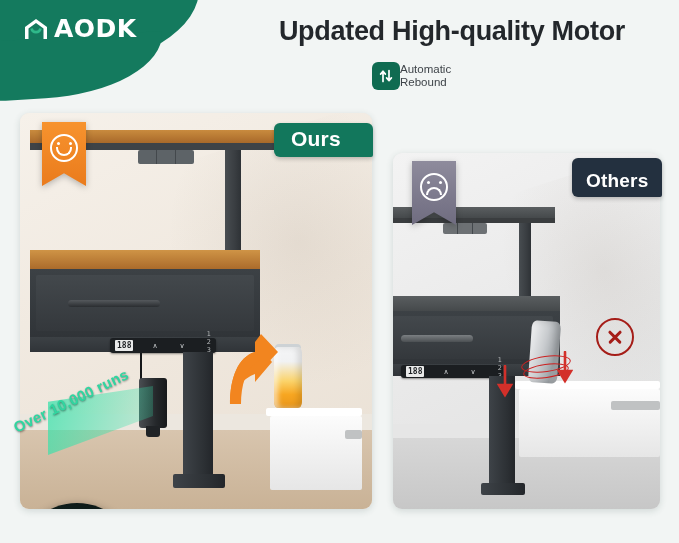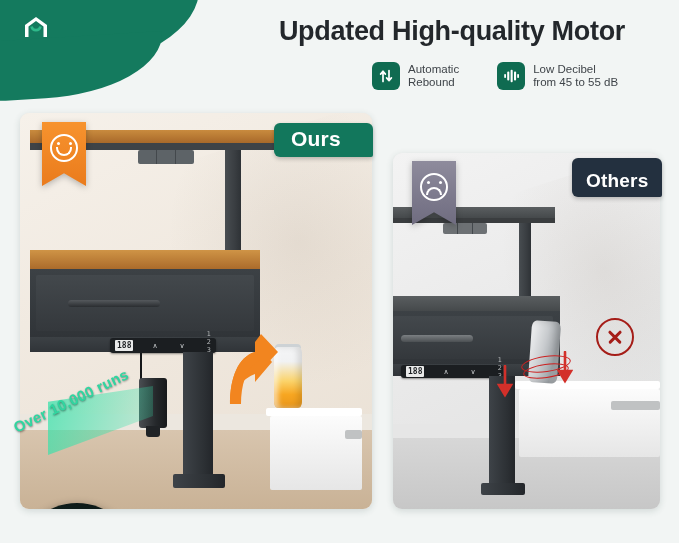--- a/index.html
+++ b/index.html
@@ -29,21 +29,21 @@
     font-family:"DejaVu Sans",sans-serif;
   }
 
   .headline{
     position:absolute;left:232px;top:16px;width:440px;
     font-size:27px;font-weight:700;color:#23272b;letter-spacing:-.3px;
     text-align:center;white-space:nowrap;
   }
 
   .feature-row{position:absolute;left:372px;top:62px;display:flex;gap:38px;align-items:flex-start;}
-  .feature{display:flex;align-items:center;gap:8px;}
+  .feature{display:flex;align-items:center;}
   .feat-icon{
     width:28px;height:28px;border-radius:6px;background:#0f6b51;
     display:flex;align-items:center;justify-content:center;flex:none;
   }
   .feat-text{font-size:11.5px;line-height:13.5px;color:#3f4449;white-space:nowrap;}
   .feat-text span{display:block;}
 
   
   .panel{
     position:absolute;border-radius:9px;overflow:hidden;
@@ -191,55 +191,39 @@
 
   <div class="brand-blob"></div>
 
   <div class="logo">
     <span class="logo-mark">
       <svg width="28" height="26" viewBox="0 0 28 26">
         <path d="M3 11 L14 3 L25 11 L25 23 L21.5 23 L21.5 12.6 L14 7.1 L6.5 12.6 L6.5 23 L3 23 Z" fill="#ffffff"></path>
         <path d="M9.5 12.5 a4.6 4.6 0 0 0 9 0" fill="none" stroke="#2fb98a" stroke-width="2.6"></path>
       </svg>
     </span>
+    <span class="logo-word">AODK</span>
   </div>
 
   <div class="headline">Updated High-quality Motor</div>
 
   <div class="feature-row">
     <div class="feature">
       <span class="feat-icon">
         <svg width="16" height="16" viewBox="0 0 16 16">
           <path d="M5 13.5 V3.4 M5 3.4 L2.6 6.1 M5 3.4 L7.4 6.1" stroke="#fff" stroke-width="1.7" fill="none" stroke-linecap="round" stroke-linejoin="round"></path>
           <path d="M11 2.5 V12.6 M11 12.6 L8.6 9.9 M11 12.6 L13.4 9.9" stroke="#fff" stroke-width="1.7" fill="none" stroke-linecap="round" stroke-linejoin="round"></path>
         </svg>
       </span>
       <span class="feat-text">
         <span>Automatic</span>
         <span>Rebound</span>
       </span>
     </div>
 
-    <div class="feature">
-      <span class="feat-icon">
-        <svg width="17" height="16" viewBox="0 0 17 16">
-          <g fill="#fff">
-            <rect x="1.2" y="6" width="1.8" height="4" rx=".8"></rect>
-            <rect x="4.2" y="3.6" width="2.1" height="8.8" rx=".9"></rect>
-            <rect x="7.6" y="1.8" width="2.1" height="12.4" rx=".9"></rect>
-            <rect x="11" y="3.6" width="2.1" height="8.8" rx=".9"></rect>
-            <rect x="14.2" y="6" width="1.8" height="4" rx=".8"></rect>
-          </g>
-        </svg>
-      </span>
-      <span class="feat-text">
-        <span>Low Decibel</span>
-        <span>from 45 to 55 dB</span>
-      </span>
-    </div>
   </div>
 
   <div class="panel panel-ours">
     <div class="wall"></div>
     <div class="wall-shadow"></div>
     <div class="floor"></div>
     <div class="baseboard"></div>
 
     <div class="shelf-top" style="left:10px;top:17px;width:248px;height:13px;"></div>
     <div class="shelf-edge" style="left:10px;top:30px;width:248px;height:7px;"></div>

